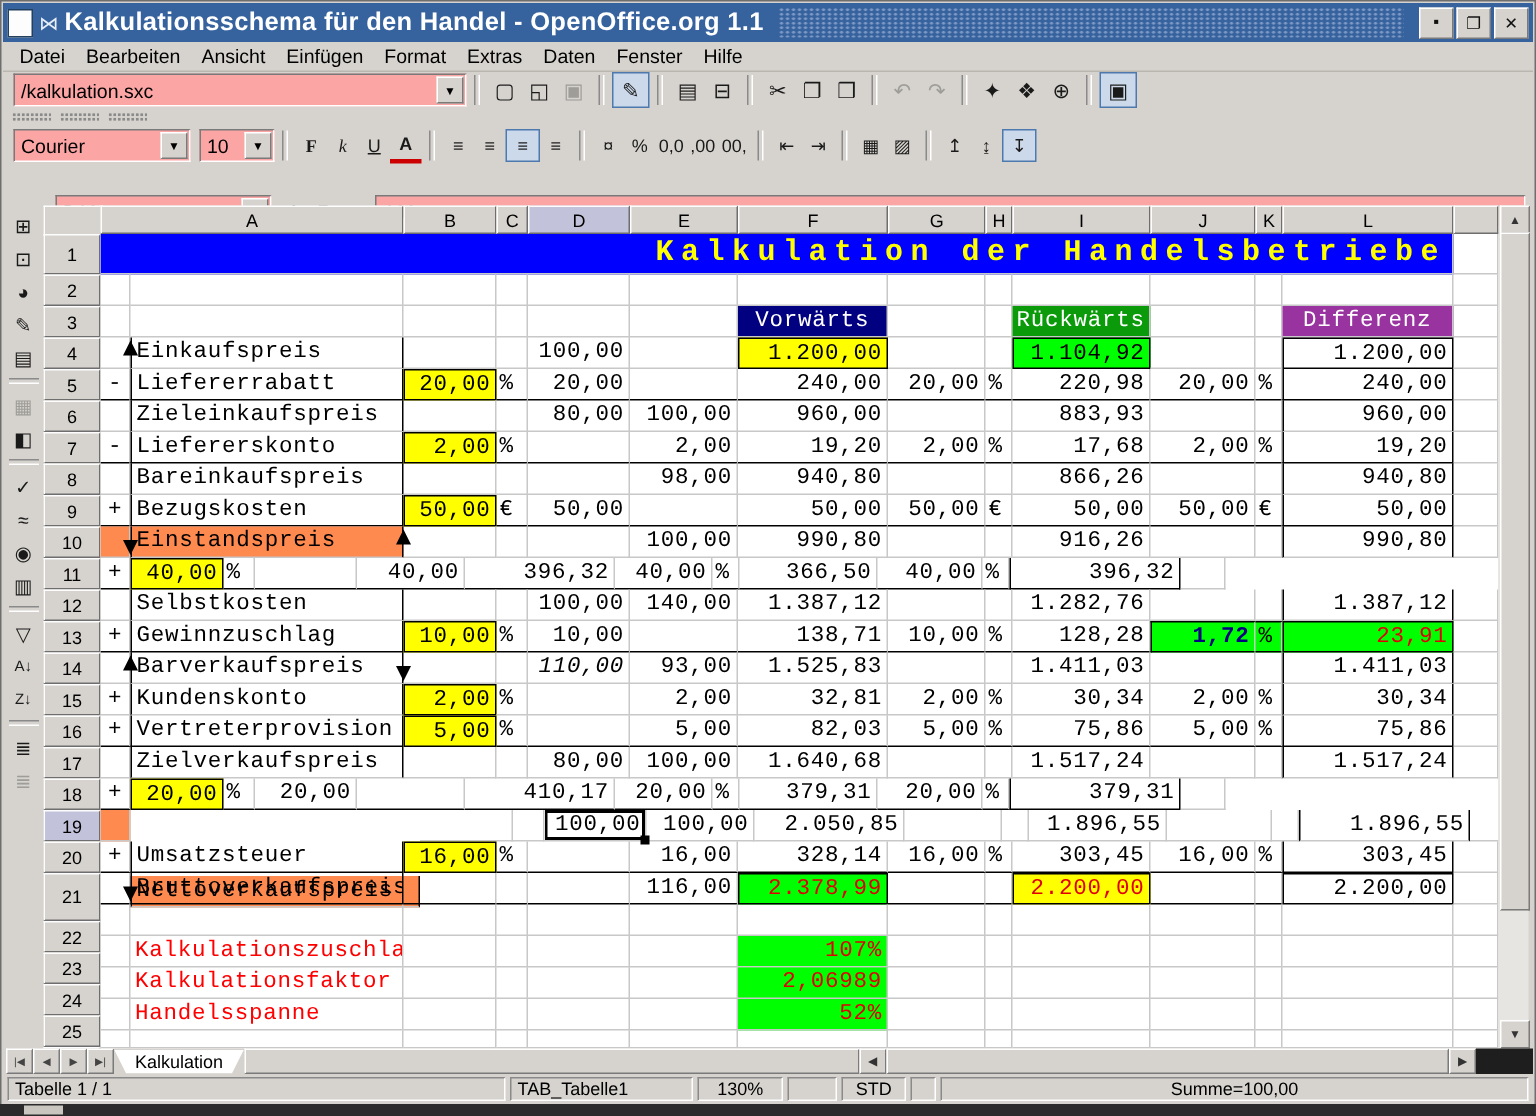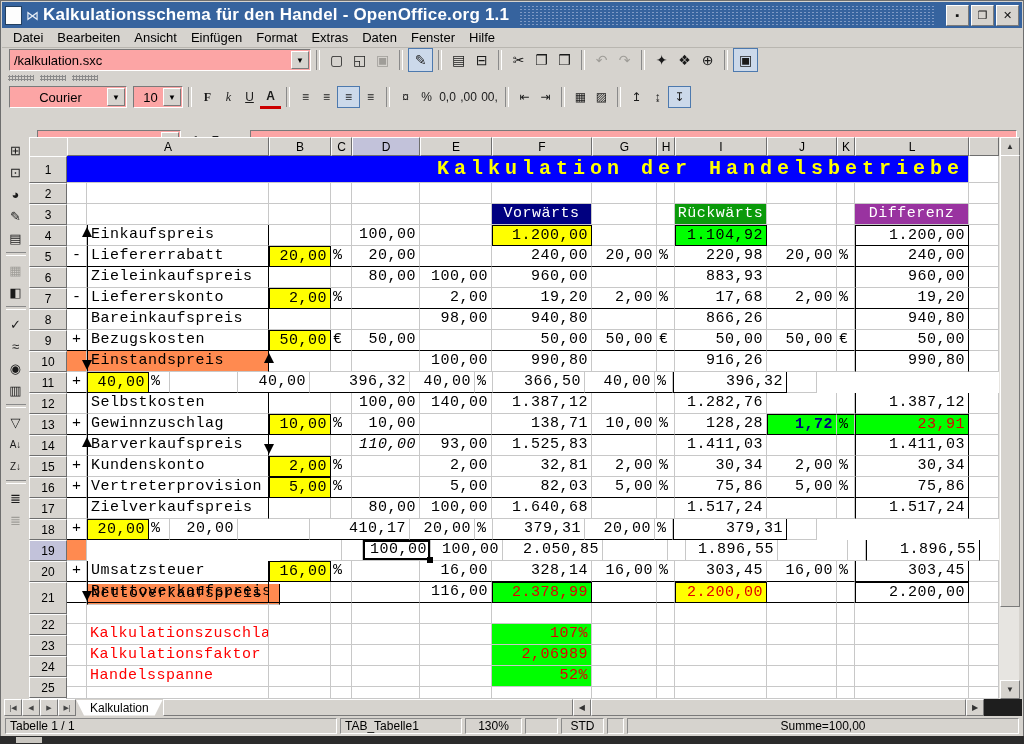--- a/index.html
+++ b/index.html
@@ -28,21 +28,21 @@
   .combo .cval{flex:1;white-space:nowrap;overflow:hidden;}
   .combo-btn{width:16px;height:16px;margin:0 1px 0 auto;display:flex;align-items:center;justify-content:center;font-size:8px;flex:none;}
   .tbtn{width:23px;height:22px;display:flex;align-items:center;justify-content:center;
     font-size:14px;color:#1a1a1a;flex:none;}
   .tbtn.small{width:21px;height:20px;font-size:12px;}
   .tbtn.active{border:1px solid #4d79ae;background:#ccd9ea;}
   .tbtn.disabled{color:#9f9d98;}
   .vsep{width:2px;height:20px;border-left:1px solid #8a8a8a;border-right:1px solid #ffffff;margin:0 5px;flex:none;}
   .handles{position:absolute;left:2px;top:73px;right:2px;height:10px;display:flex;align-items:center;gap:6px;padding-left:6px;}
   .handle-dot{width:26px;height:6px;background-image:radial-gradient(#8a8a8a 1px,transparent 1.2px);background-size:3px 3px;}
-  .tb2{position:absolute;left:2px;top:83px;right:2px;height:28px;display:flex;align-items:center;padding-left:7px;text-align:center;}
+  .tb2{position:absolute;left:2px;top:83px;right:2px;height:28px;display:flex;align-items:center;padding-left:7px;}
   .g-bold{font-weight:bold;font-family:"Liberation Serif",serif;}
   .g-italic{font-style:italic;font-family:"Liberation Serif",serif;}
   .g-underline{text-decoration:underline;}
   .g-fontcolor{border-bottom:3px solid #cc0000;line-height:12px;font-weight:bold;}
   
   .fbar{position:absolute;left:2px;top:128px;right:7px;height:26px;display:flex;align-items:center;padding-left:7px;gap:3px;margin-left:28px;}
   .namebox{width:138px;}
   .finput{flex:1;height:20px;display:flex;align-items:center;font-size:13px;padding-left:5px;}
   
   .left-toolbar{position:absolute;left:2px;top:137px;width:27px;height:562px;display:flex;

